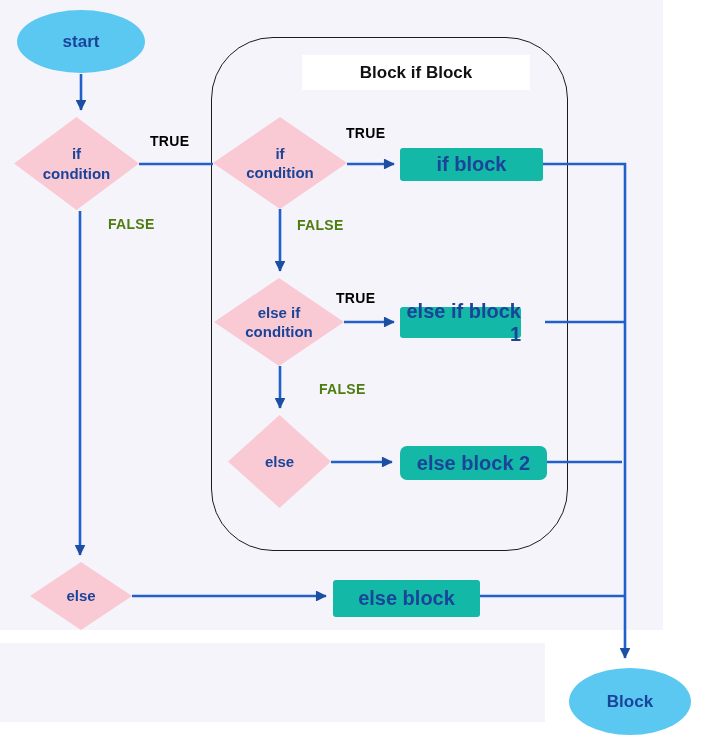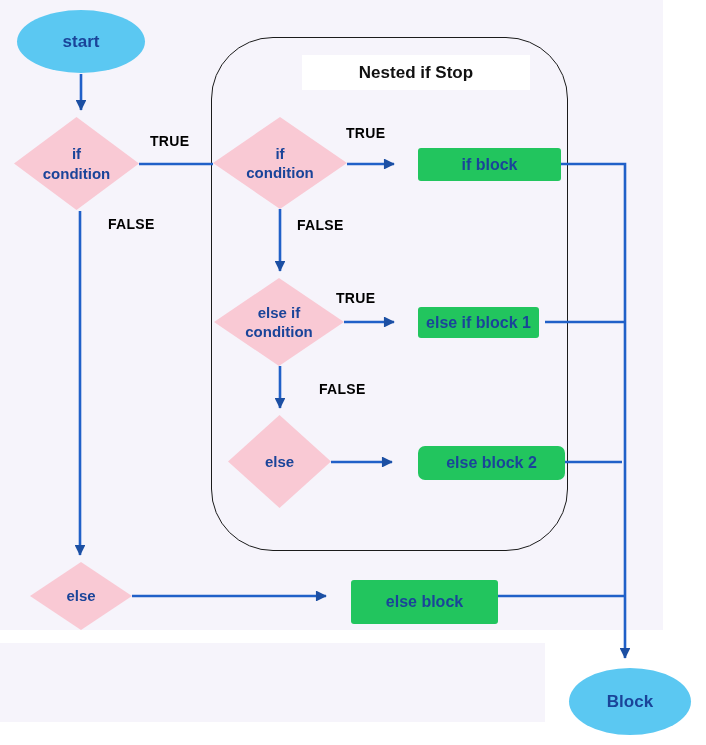--- a/index.html
+++ b/index.html
@@ -12,24 +12,24 @@
   .bg-lower{position:absolute;left:0;top:643px;width:545px;height:79px;background:#f6f4fb;}
   .nested-container{
     position:absolute;left:211px;top:37px;width:357px;height:514px;
     border:1.6px solid #1b1b1b;border-radius:62px;background:transparent;box-sizing:border-box;
   }
   .connectors{position:absolute;left:0;top:0;width:706px;height:745px;pointer-events:none;}
   .node{position:absolute;display:flex;flex-direction:column;align-items:center;justify-content:center;
     text-align:right;font-weight:bold;color:#1a4499;box-sizing:border-box;}
   .ellipse{background:#5bc8f2;border-radius:50%;font-size:17px;}
   .diamond{background:#f9c9d4;clip-path:polygon(50% 0,100% 50%,50% 100%,0 50%);font-size:15px;line-height:1.3;}
-  .process{background:#22c55e;border-radius:3px;font-size:16px;margin-left:18px;}
+  .process{background:#14b8a6;border-radius:3px;font-size:20px;}
   .edge-label{position:absolute;font-size:14px;font-weight:bold;letter-spacing:.3px;}
   .edge-label.true{color:#000000;}
-  .edge-label.false{color:#000000;padding-left:13px;}
+  .edge-label.false{color:#4d7c0f;padding-left:13px;}
   .title-box{
     position:absolute;left:302px;top:55px;width:228px;height:35px;background:#ffffff;
     display:flex;align-items:center;justify-content:center;
     font-size:17px;font-weight:bold;color:#111111;
   }
 </style>
 </head>
 <body>
 
 <div class="canvas">
@@ -55,21 +55,21 @@
       <path d="M545,322 L625,322"></path>
       <path d="M280,366 L280,408" marker-end="url(#arrow)"></path>
       <path d="M331,462 L392,462" marker-end="url(#arrow)"></path>
       <path d="M547,462 L622,462"></path>
       <path d="M80,211 L80,555" marker-end="url(#arrow)"></path>
       <path d="M132,596 L326,596" marker-end="url(#arrow)"></path>
       <path d="M480,596 L626,596"></path>
     </g>
   </svg>
 
-  <div class="title-box">Nested if Stop</div>
+  <div class="title-box">Block if Block</div>
 
   <div class="node ellipse" style="left:17px;top:10px;width:128px;height:63px;">
     <span>start</span>
   </div>
 
   <div class="node diamond" style="left:14px;top:117px;width:125px;height:93px;">
     <span>if</span>
     <span>condition</span>
   </div>
 
@@ -96,21 +96,21 @@
   </div>
 
   <div class="node process" style="left:400px;top:307px;width:121px;height:31px;">
     <span>else if block 1</span>
   </div>
 
   <div class="node process" style="left:400px;top:446px;width:147px;height:34px;border-radius:7px;">
     <span>else block 2</span>
   </div>
 
-  <div class="node process" style="left:333px;top:580px;width:147px;height:44px;">
+  <div class="node process" style="left:333px;top:580px;width:147px;height:37px;">
     <span>else block</span>
   </div>
 
   <div class="node ellipse" style="left:569px;top:668px;width:122px;height:67px;">
     <span>Block</span>
   </div>
 
   <div class="edge-label true" style="left:150px;top:133px;">TRUE</div>
   <div class="edge-label false" style="left:95px;top:216px;">FALSE</div>
   <div class="edge-label true" style="left:346px;top:125px;">TRUE</div>

